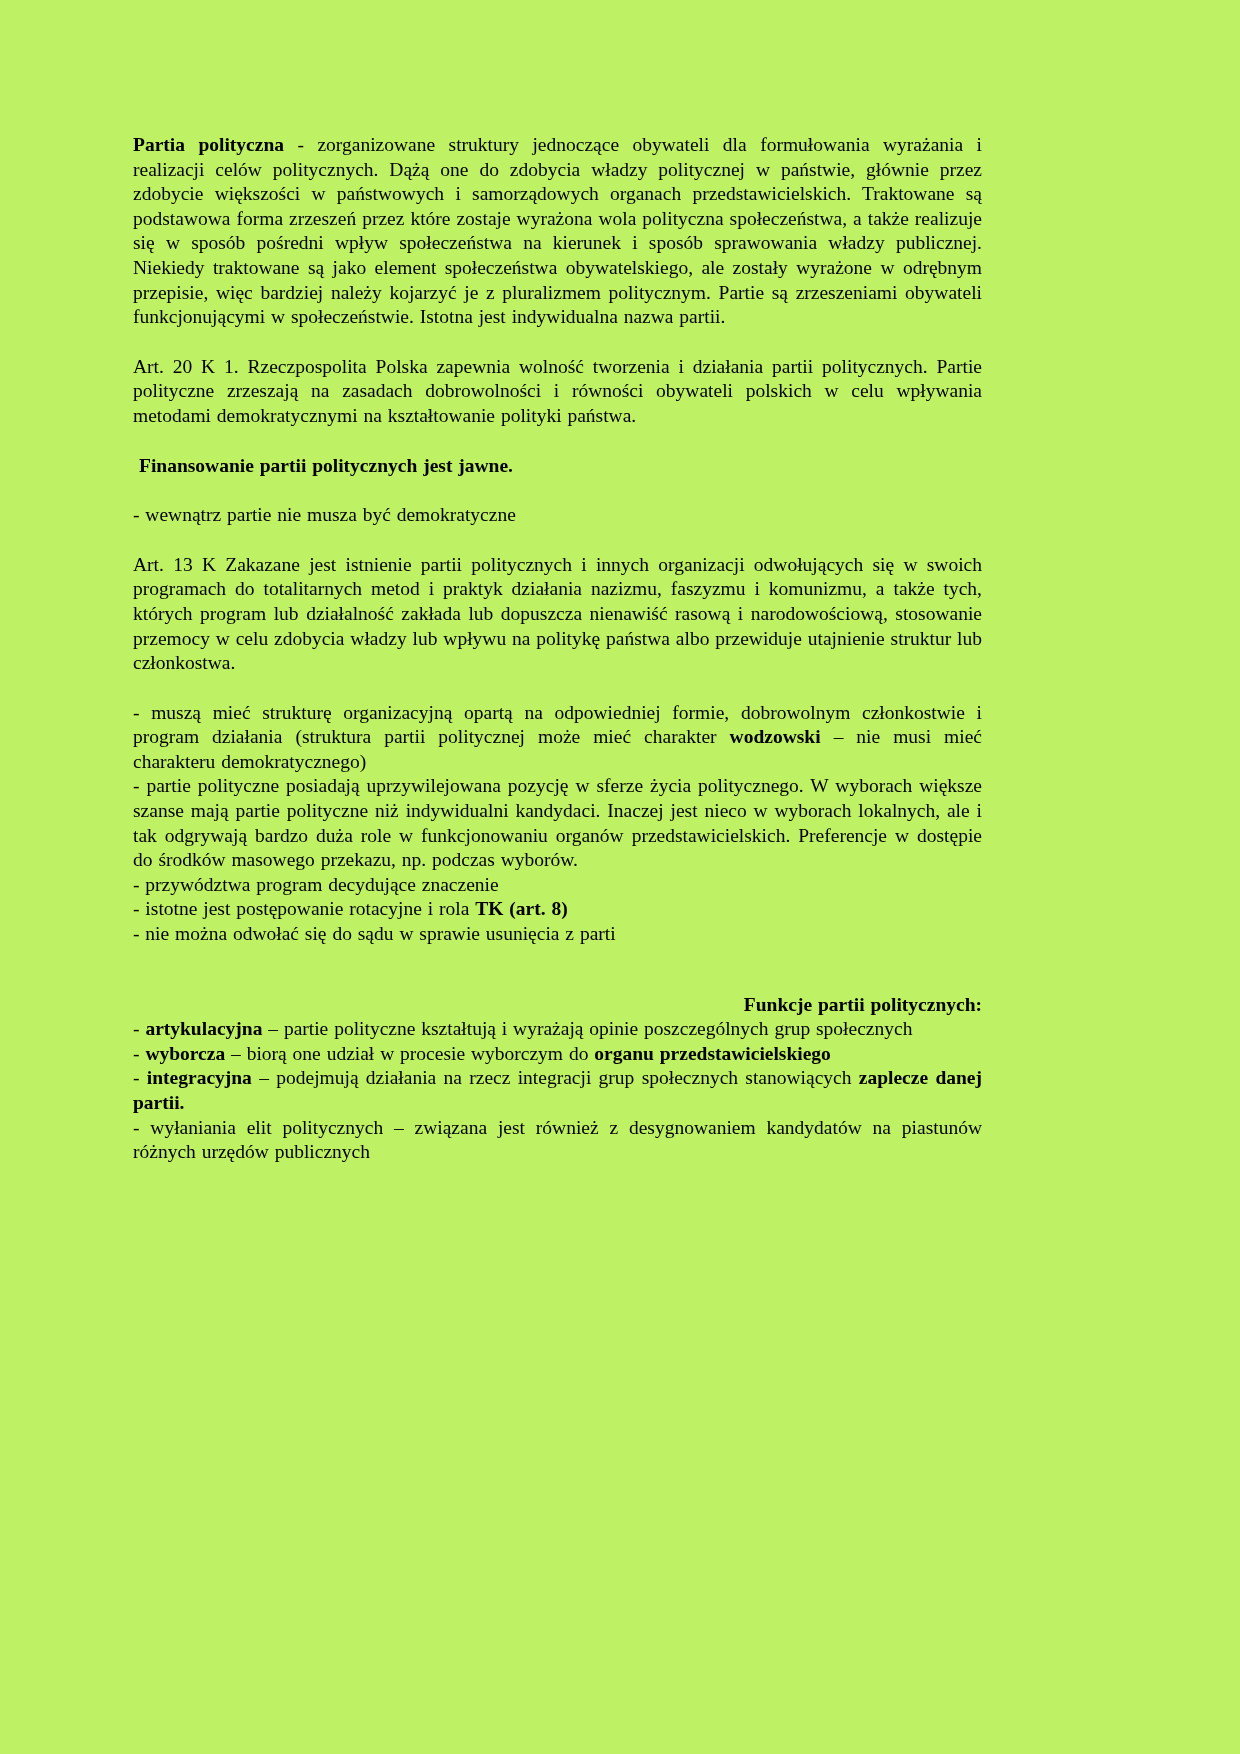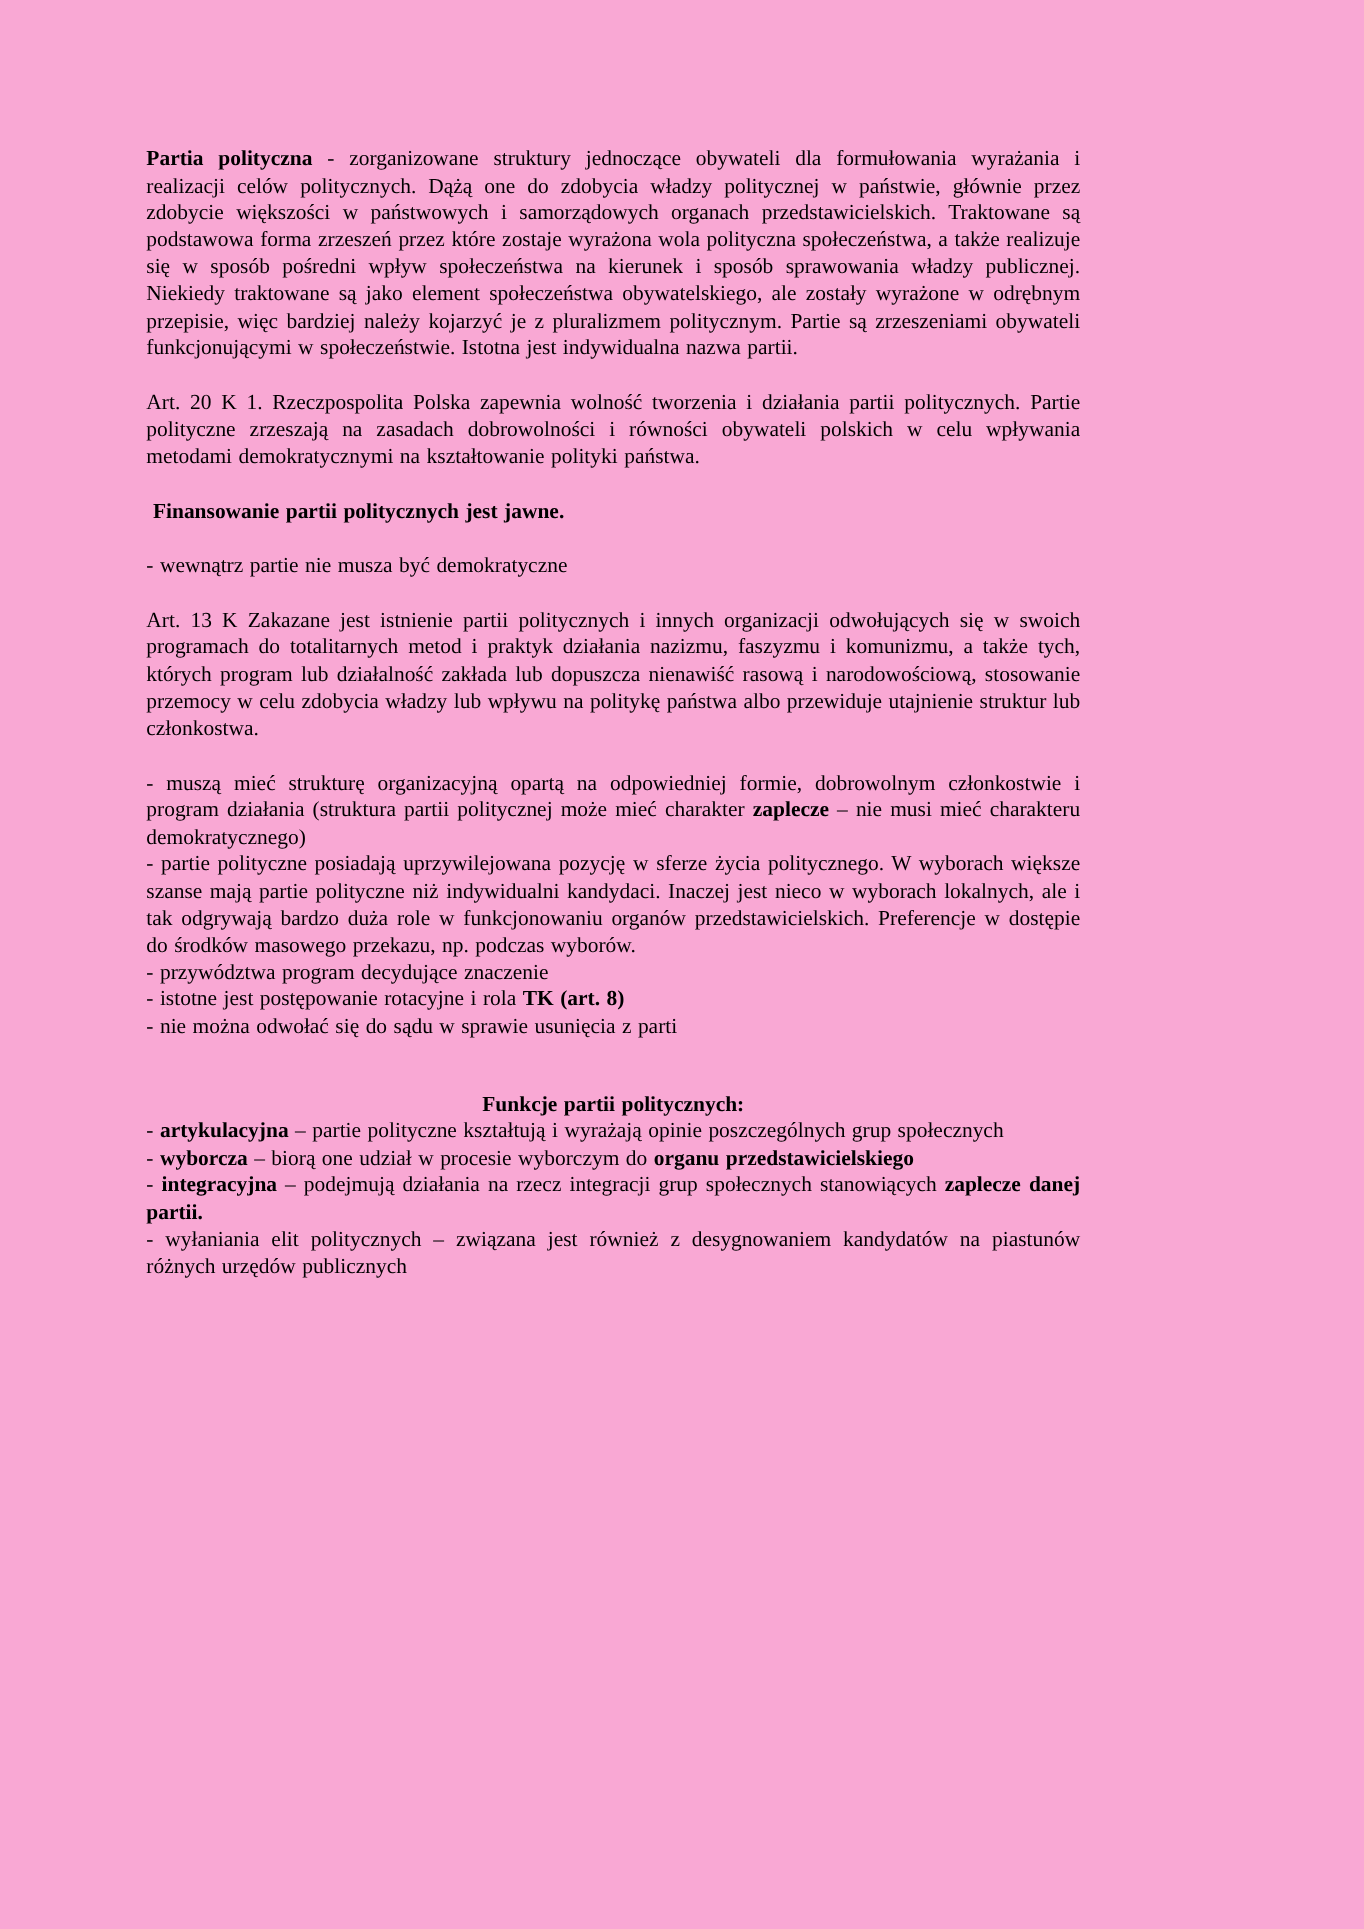--- a/index.html
+++ b/index.html
@@ -12,53 +12,53 @@
     height: 1754px;
     overflow: hidden;
     font-family: "Liberation Serif", serif;
     color: #000000;
   }
   .page {
     box-sizing: border-box;
     width: 1240px;
     height: 1754px;
     padding: 133px 258px 40px 133px;
-    background: #f9a8d4;
+    background: #bef264;
   }
   .doc p {
     margin: 0;
     font-size: 19.5px;
     line-height: 24.6px;
     text-align: justify;
     word-spacing: 1px;
   }
   p.block { margin: 0 0 25px 0; }
   p.line  { margin: 0; }
-  p.heading { margin: 46px 0 0 0; font-weight: bold; text-align: center; }
+  p.heading { margin: 46px 0 0 0; font-weight: bold; text-align: right; }
   p.bold-para { font-weight: bold; text-indent: 6px; text-align: left; }
   .b { font-weight: bold; }
 </style>
 </head>
 <body>
 
 <div class="page">
   <div class="doc">
 
     <p class="block"><span class="b">Partia polityczna</span><span> - zorganizowane struktury jednoczące obywateli dla formułowania wyrażania i realizacji celów politycznych. Dążą one do zdobycia władzy politycznej w państwie, głównie przez zdobycie większości w państwowych i samorządowych organach przedstawicielskich. Traktowane są podstawowa forma zrzeszeń przez które zostaje wyrażona wola polityczna społeczeństwa, a także realizuje się w sposób pośredni wpływ społeczeństwa na kierunek i sposób sprawowania władzy publicznej. Niekiedy traktowane są jako element społeczeństwa obywatelskiego, ale zostały wyrażone w odrębnym przepisie, więc bardziej należy kojarzyć je z pluralizmem politycznym. Partie są zrzeszeniami obywateli funkcjonującymi w społeczeństwie. Istotna jest indywidualna nazwa partii.</span></p>
 
     <p class="block"><span>Art. 20 K 1. Rzeczpospolita Polska zapewnia wolność tworzenia i działania partii politycznych. Partie polityczne zrzeszają na zasadach dobrowolności i równości obywateli polskich w celu wpływania metodami demokratycznymi na kształtowanie polityki państwa.</span></p>
 
     <p class="block bold-para"><span>Finansowanie partii politycznych jest jawne.</span></p>
 
     <p class="block"><span>- wewnątrz partie nie musza być demokratyczne</span></p>
 
     <p class="block"><span>Art. 13 K Zakazane jest istnienie partii politycznych i innych organizacji odwołujących się w swoich programach do totalitarnych metod i praktyk działania nazizmu, faszyzmu i komunizmu, a także tych, których program lub działalność zakłada lub dopuszcza nienawiść rasową i narodowościową, stosowanie przemocy w celu zdobycia władzy lub wpływu na politykę państwa albo przewiduje utajnienie struktur lub członkostwa.</span></p>
 
 
-    <p class="line"><span>- muszą mieć strukturę organizacyjną opartą na odpowiedniej formie, dobrowolnym członkostwie i program działania (struktura partii politycznej może mieć charakter </span><span class="b">zaplecze</span><span> – nie musi mieć charakteru demokratycznego)</span></p>
+    <p class="line"><span>- muszą mieć strukturę organizacyjną opartą na odpowiedniej formie, dobrowolnym członkostwie i program działania (struktura partii politycznej może mieć charakter </span><span class="b">wodzowski</span><span> – nie musi mieć charakteru demokratycznego)</span></p>
 
     <p class="line"><span>- partie polityczne posiadają uprzywilejowana pozycję w sferze życia politycznego. W wyborach większe szanse mają partie polityczne niż indywidualni kandydaci. Inaczej jest nieco w wyborach lokalnych, ale i tak odgrywają bardzo duża role w funkcjonowaniu organów przedstawicielskich. Preferencje w dostępie do środków masowego przekazu, np. podczas wyborów.</span></p>
 
     <p class="line"><span>- przywództwa program decydujące znaczenie</span></p>
 
     <p class="line"><span>- istotne jest postępowanie rotacyjne i rola </span><span class="b">TK (art. 8)</span></p>
 
     <p class="line"><span>- nie można odwołać się do sądu w sprawie usunięcia z parti</span></p>
 
     <p class="heading"><span>Funkcje partii politycznych:</span></p>

